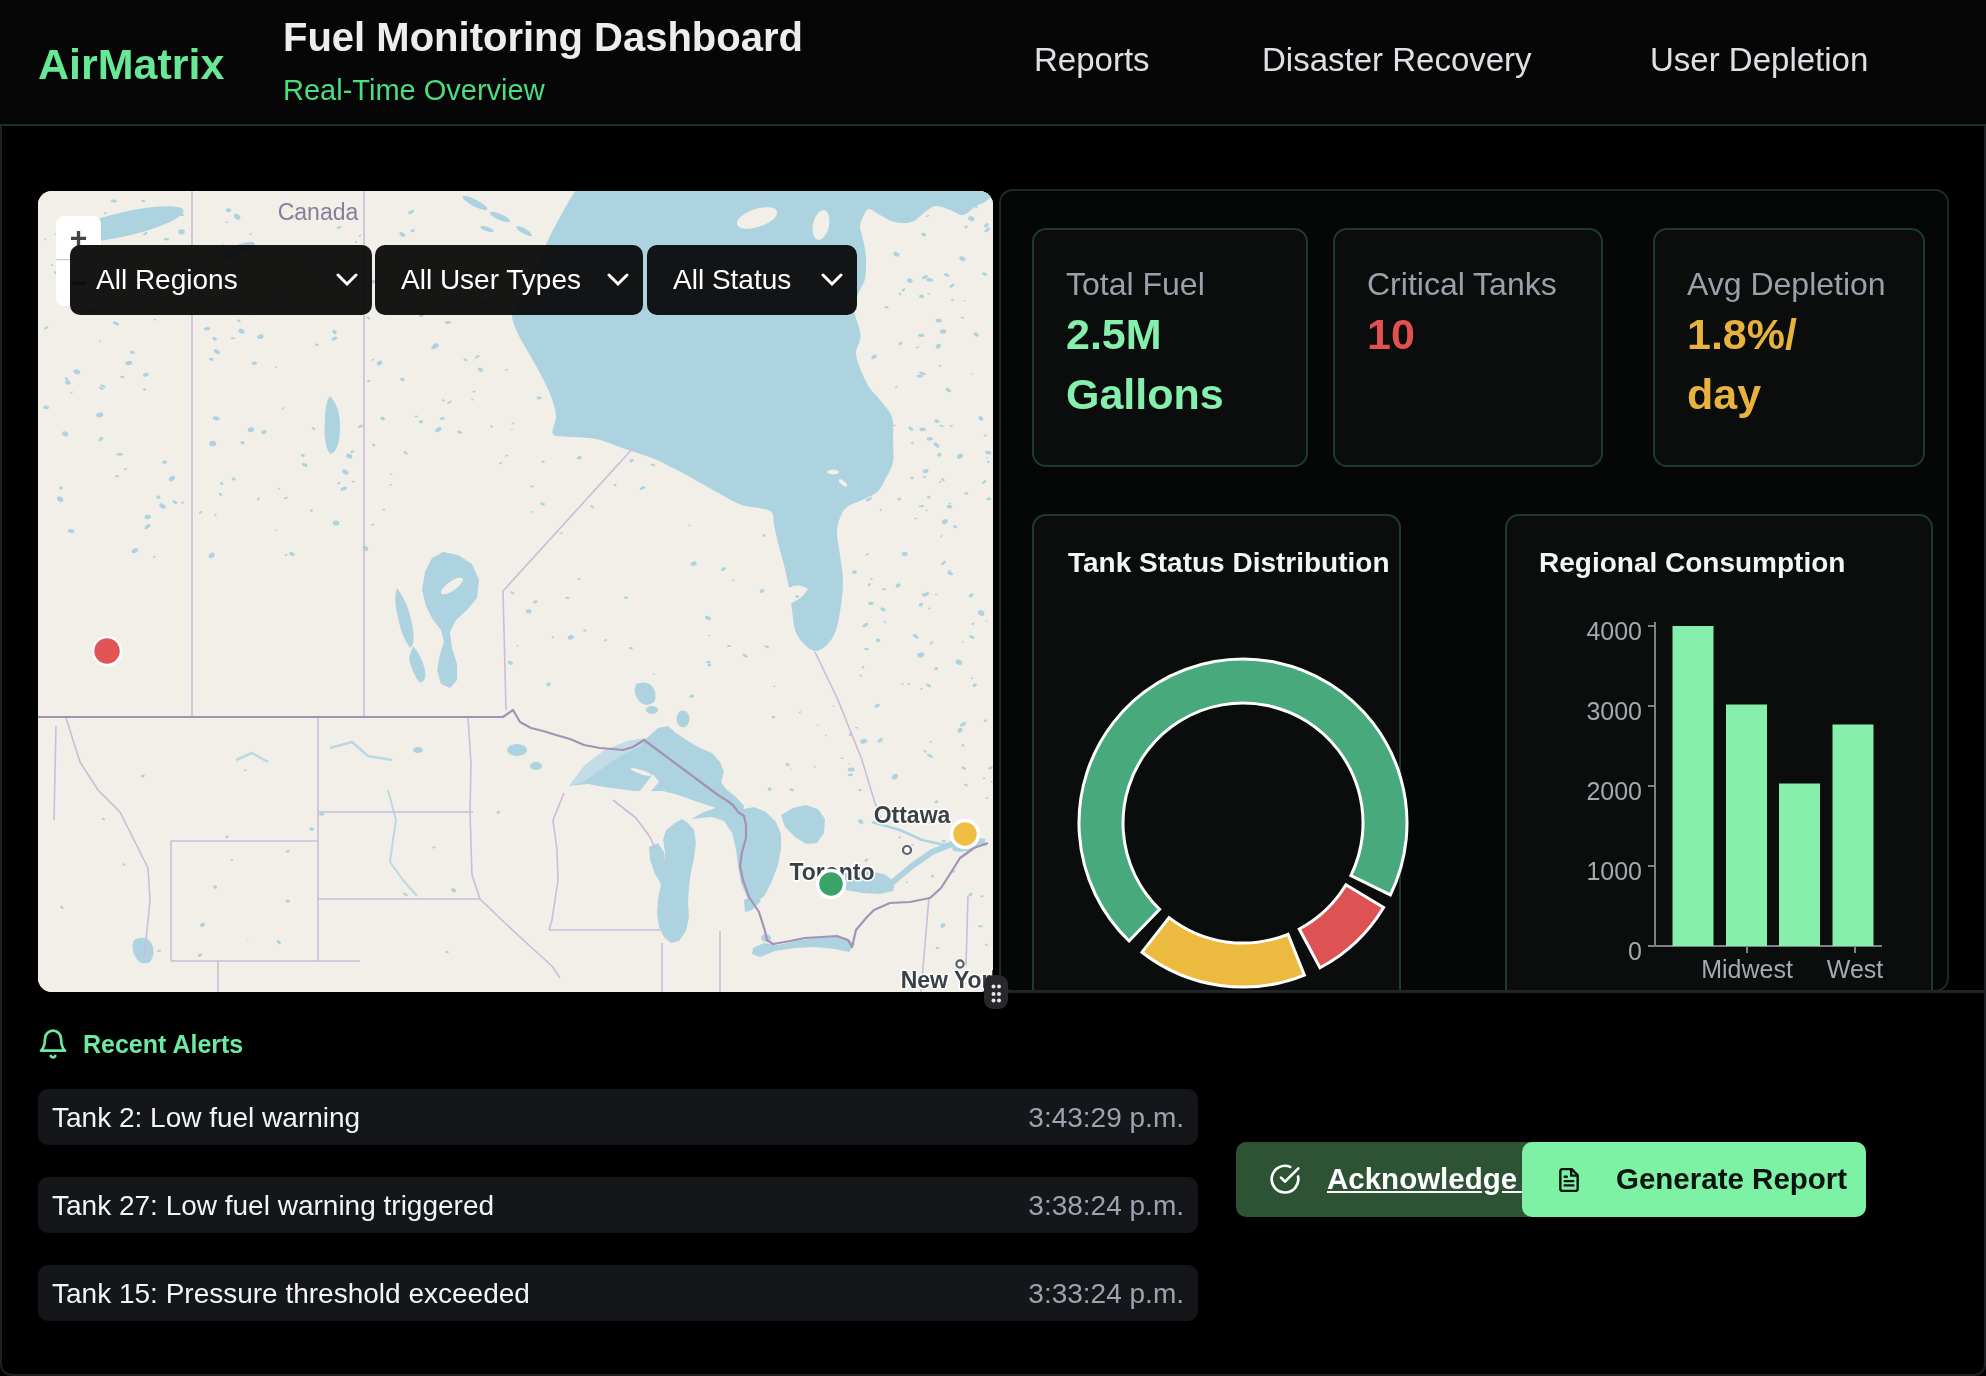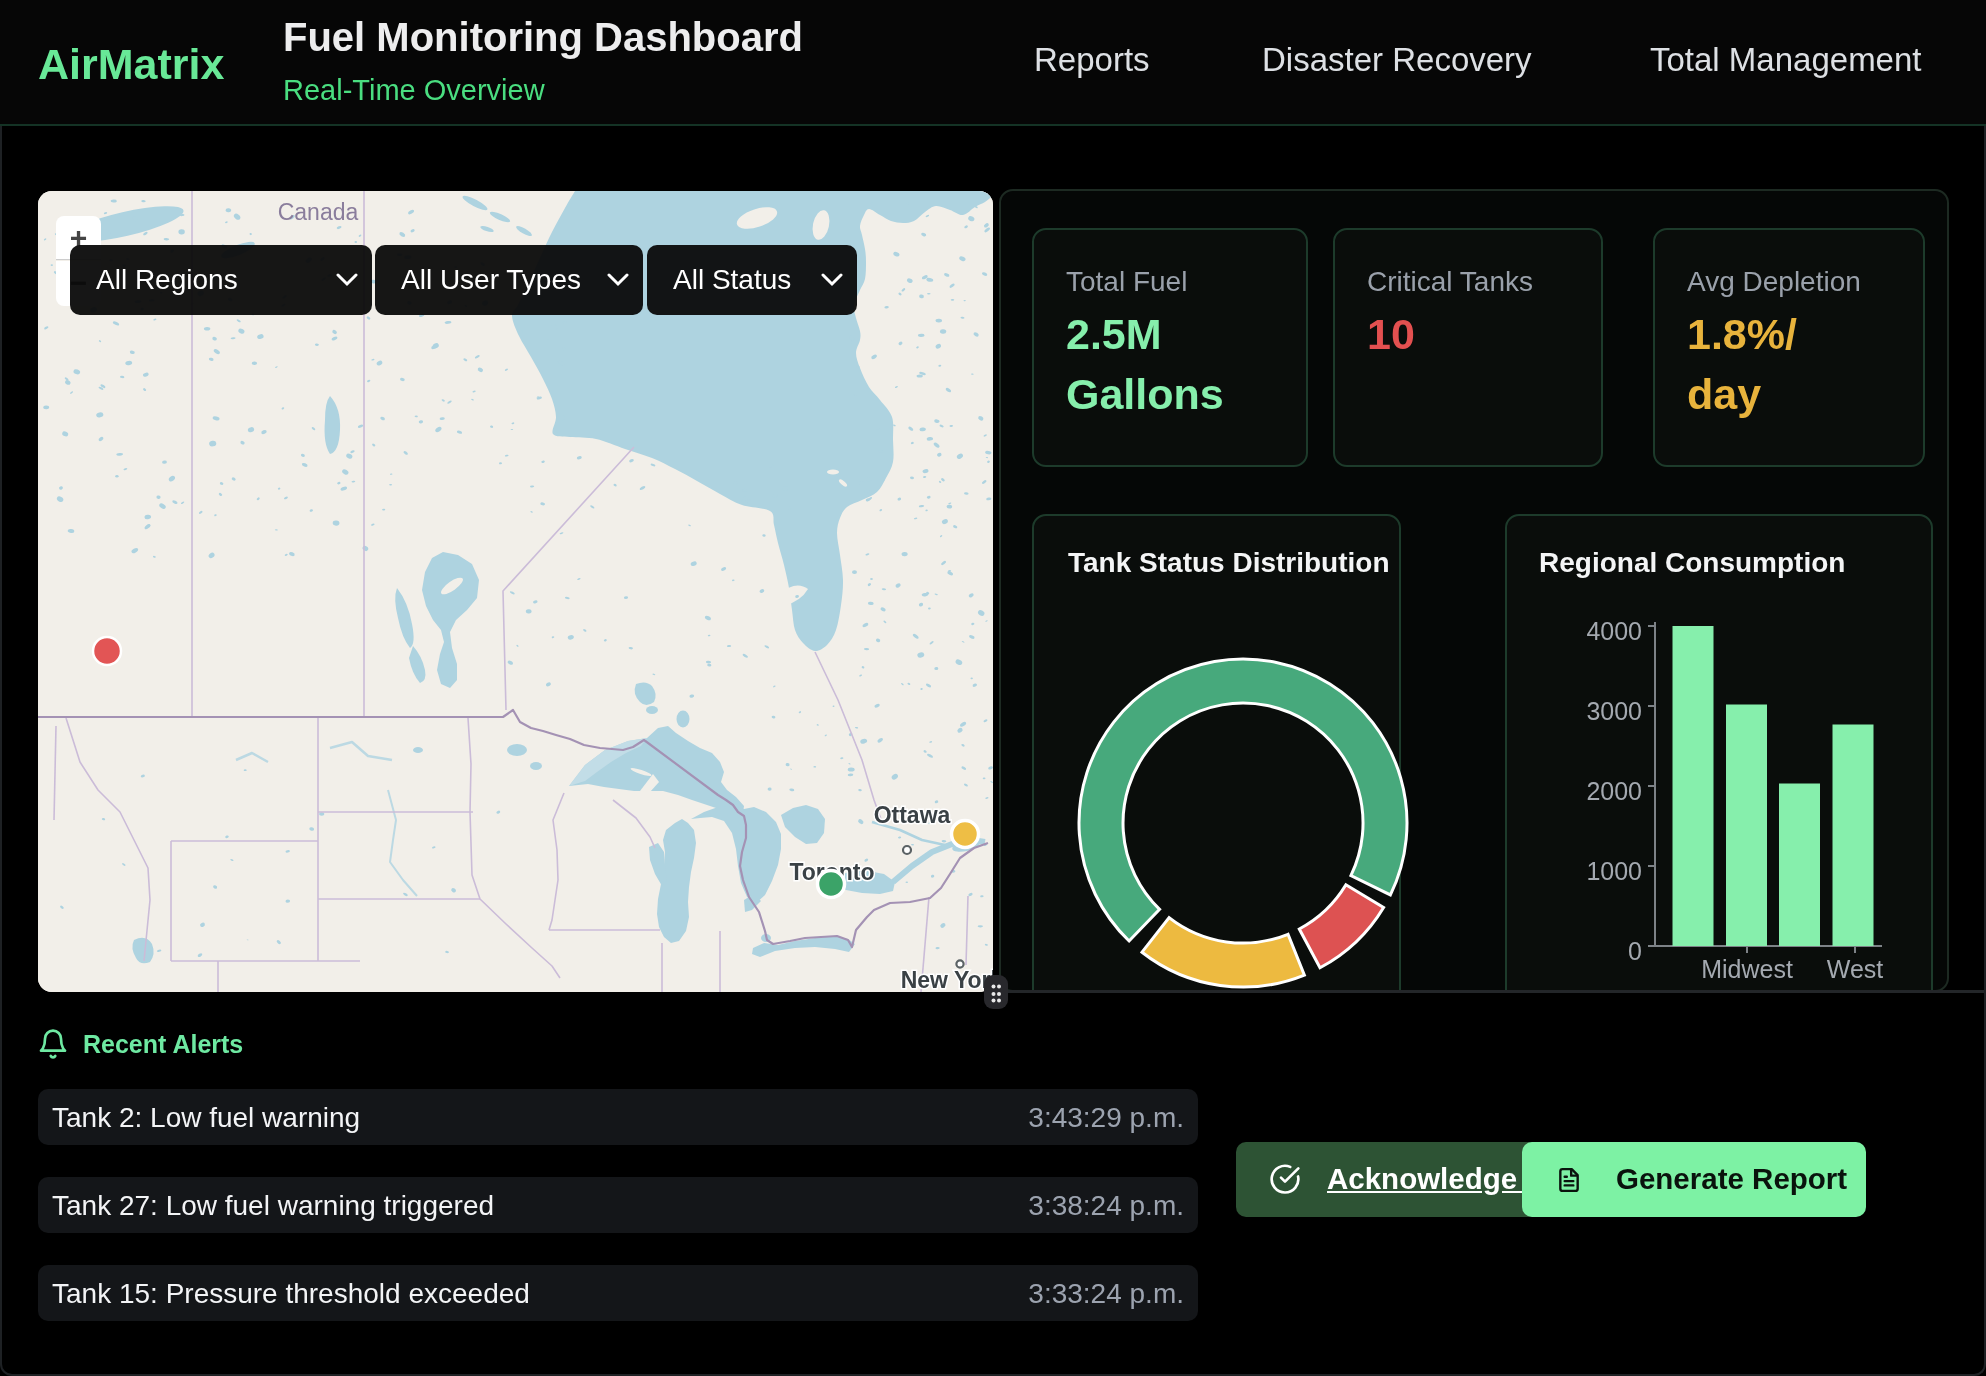--- a/index.html
+++ b/index.html
@@ -26,21 +26,21 @@
     display:flex; align-items:center; }
   .pill svg { position:absolute; right:14px; top:28px; }
   
   .zbtn { position:absolute; left:56px; width:45px; background:#fff; color:#444;
     font-size:30px; font-weight:bold; text-align:center; line-height:44px; }
   
   #panel { position:absolute; left:999px; top:189px; width:950px; height:803px;
     background:#050706; border:2px solid #1d2a22; border-radius:14px; overflow:hidden; }
   .scard { position:absolute; top:37px; height:239px; background:#0a0d0b;
     border:2px solid #1d3b2b; border-radius:14px; }
-  .slabel { position:absolute; left:32px; top:36px; font-size:28px; color:#9aa1ab; font-weight:500; }
+  .slabel { position:absolute; left:32px; top:36px; font-size:32px; color:#9aa1ab; font-weight:500; }
   .sval { position:absolute; left:32px; top:74px; font-size:43px; font-weight:bold; line-height:60px; }
   .ccard { position:absolute; top:323px; height:560px; background:#0a0d0b;
     border:2px solid #1d3b2b; border-radius:14px; }
   .ctitle { position:absolute; left:34px; top:31px; font-size:28px; font-weight:bold; color:#f4f5f6; }
   
   #split { position:absolute; left:993px; top:990px; width:991px; height:3px; background:#232629; }
   #handle { position:absolute; left:984px; top:975px; width:24px; height:34px;
     background:#28282c; border-radius:9px; }
   
   #alert-head { position:absolute; left:83px; top:1030px; font-size:25px; font-weight:bold; color:#6ee9a2;text-align:center; }
@@ -51,21 +51,21 @@
   .btn { position:absolute; top:1142px; height:75px; border-radius:10px; font-size:29.5px; font-weight:bold; }
 </style>
 </head>
 <body>
 <div id="header">
   <div id="logo">AirMatrix</div>
   <div id="title">Fuel Monitoring Dashboard</div>
   <div id="subtitle">Real-Time Overview</div>
   <div class="nav" style="left:1034px;">Reports</div>
   <div class="nav" style="left:1262px;">Disaster Recovery</div>
-  <div class="nav" style="left:1650px;">Total Management</div>
+  <div class="nav" style="left:1650px;">User Depletion</div>
 </div>
 <div id="frame"></div>
 <div id="map"><svg width="955" height="801" viewBox="0 0 955 801">
 <rect width="955" height="801" fill="#f2efe9"></rect>
 <path d="M537 0 C535.3 2.8 530.8 10.2 527 17 C523.2 23.8 518.2 32.7 514 41 C509.8 49.3 506.0 58.2 502 67 C498.0 75.8 493.7 86.2 490 94 C486.3 101.8 482.7 108.8 480 114 C477.3 119.2 473.8 119.8 474 125 C474.2 130.2 477.8 138.2 481 145 C484.2 151.8 489.0 158.8 493 166 C497.0 173.2 501.5 181.0 505 188 C508.5 195.0 511.8 201.7 514 208 C516.2 214.3 517.8 220.2 518 226 C518.2 231.8 512.7 239.7 515 243 C517.3 246.3 524.8 245.2 532 246 C539.2 246.8 548.8 246.0 558 248 C567.2 250.0 577.7 254.8 587 258 C596.3 261.2 605.7 263.7 614 267 C622.3 270.3 629.5 274.2 637 278 C644.5 281.8 651.5 285.8 659 290 C666.5 294.2 674.5 299.0 682 303 C689.5 307.0 695.7 311.2 704 314 C712.3 316.8 726.7 316.7 732 320 C737.3 323.3 734.7 328.7 736 334 C737.3 339.3 738.3 345.3 740 352 C741.7 358.7 744.2 366.5 746 374 C747.8 381.5 749.7 389.5 751 397 C752.3 404.5 753.0 412.0 754 419 C755.0 426.0 755.2 433.5 757 439 C758.8 444.5 761.7 448.5 765 452 C768.3 455.5 773.0 459.7 777 460 C781.0 460.3 785.5 457.5 789 454 C792.5 450.5 795.7 445.7 798 439 C800.3 432.3 801.8 422.3 803 414 C804.2 405.7 805.2 397.3 805 389 C804.8 380.7 803.0 371.8 802 364 C801.0 356.2 799.0 348.2 799 342 C799.0 335.8 800.3 331.3 802 327 C803.7 322.7 805.3 319.0 809 316 C812.7 313.0 819.0 311.5 824 309 C829.0 306.5 835.0 304.7 839 301 C843.0 297.3 845.3 292.0 848 287 C850.7 282.0 853.8 277.3 855 271 C856.2 264.7 855.2 256.5 855 249 C854.8 241.5 856.2 232.7 854 226 C851.8 219.3 845.8 214.0 842 209 C838.2 204.0 834.3 201.3 831 196 C827.7 190.7 824.2 182.7 822 177 C819.8 171.3 818.0 166.7 818 162 C818.0 157.3 821.3 152.7 822 149 C822.7 145.3 822.7 143.7 822 140 C821.3 136.3 819.0 131.3 818 127 C817.0 122.7 815.3 118.7 816 114 C816.7 109.3 820.2 103.3 822 99 C823.8 94.7 826.0 92.7 827 88 C828.0 83.3 828.0 76.0 828 71 C828.0 66.0 827.7 62.5 827 58 C826.3 53.5 824.8 47.8 824 44 C823.2 40.2 821.7 38.3 822 35 C822.3 31.7 824.5 26.8 826 24 C827.5 21.2 828.3 18.0 831 18 C833.7 18.0 838.3 22.0 842 24 C845.7 26.0 849.2 28.7 853 30 C856.8 31.3 861.2 32.0 865 32 C868.8 32.0 872.3 31.8 876 30 C879.7 28.2 883.3 23.5 887 21 C890.7 18.5 893.8 15.3 898 15 C902.2 14.7 907.5 17.5 912 19 C916.5 20.5 920.8 24.5 925 24 C929.2 23.5 933.3 18.2 937 16 C940.7 13.8 944.2 12.8 947 11 C949.8 9.2 952.3 6.8 954 5 C955.7 3.2 956.5 0.8 957 0 Z" fill="#aed3e0"></path>
 <ellipse cx="437" cy="12" rx="14" ry="3.5" transform="rotate(28 437 12)" fill="#aed3e0"></ellipse>
       <ellipse cx="462" cy="26" rx="11" ry="3" transform="rotate(24 462 26)" fill="#aed3e0"></ellipse>
       <ellipse cx="486" cy="40" rx="9" ry="2.6" transform="rotate(30 486 40)" fill="#aed3e0"></ellipse>
       <ellipse cx="449" cy="38" rx="7" ry="2.2" transform="rotate(18 449 38)" fill="#aed3e0"></ellipse>
       <ellipse cx="719" cy="27" rx="21" ry="9" transform="rotate(-18 719 27)" fill="#f2efe9"></ellipse>

